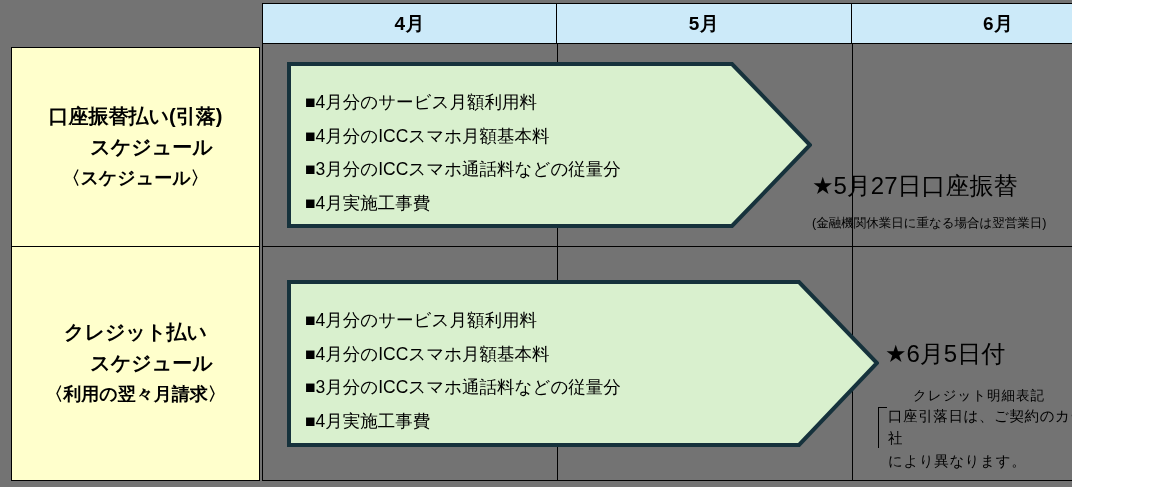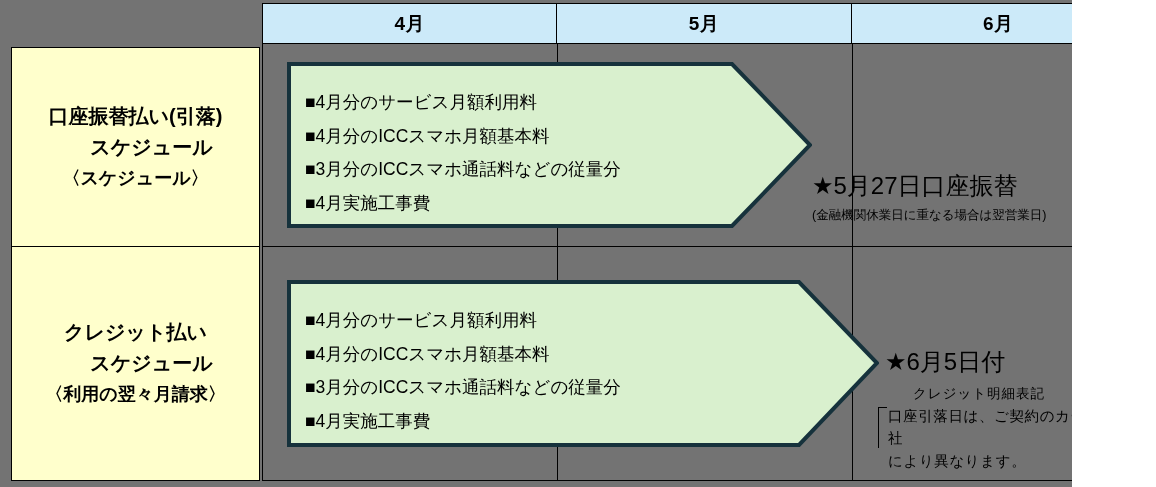--- a/index.html
+++ b/index.html
@@ -151,25 +151,25 @@
     color: #000000;
   }
   .note-sub {
     font-size: 12.5px;
     line-height: 1.35;
     white-space: nowrap;
     color: #000000;
   }
 
   .note1 { left: 812px; top: 172px; }
-  .note1 .note-sub { margin-top: 6px; }
-
-  .note2 { left: 885px; top: 348px; }
+  .note1 .note-sub { margin-top: 14px; }
+
+  .note2 { left: 885px; top: 340px; }
   .note2 .note-sub {
-    margin-top: 8px;
+    margin-top: 18px;
     margin-left: 28px;
     font-size: 13.5px;
     letter-spacing: 1px;
   }
 
   
   .bracket-note {
     position: absolute;
     left: 878px;
     top: 405px;

